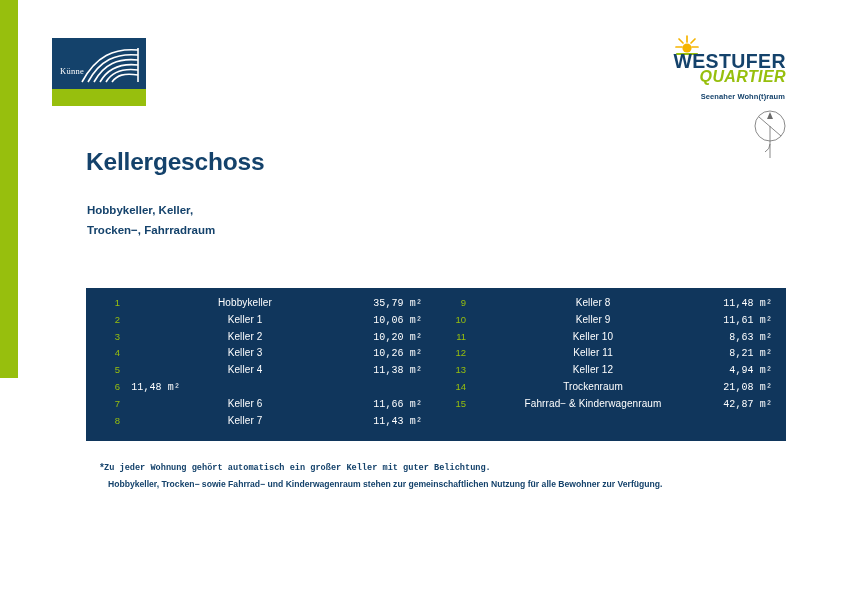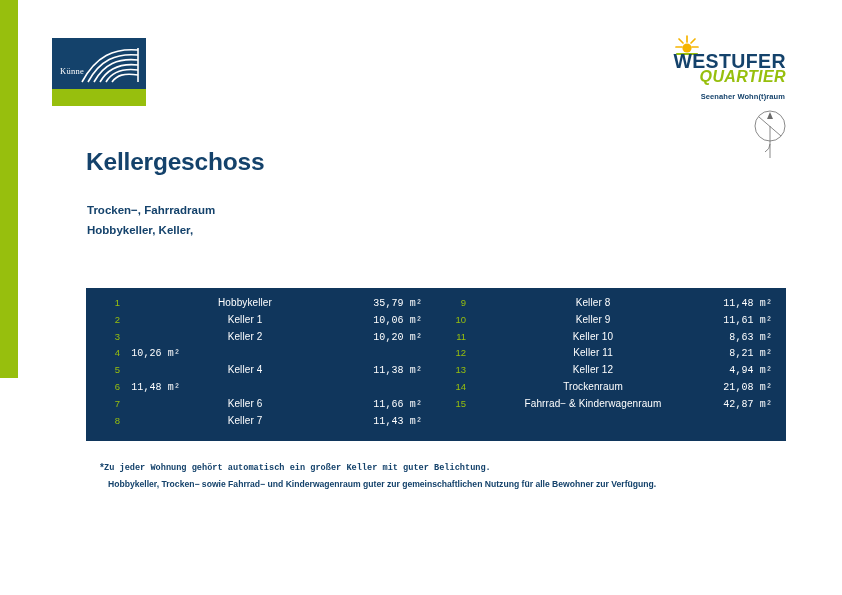--- a/index.html
+++ b/index.html
@@ -232,22 +232,22 @@
   <svg class="north-arrow" viewBox="0 0 44 52">
     <circle cx="22" cy="18" r="15" fill="none" stroke="#6b6b6b" stroke-width="0.8"></circle>
     <line x1="11" y1="9" x2="33" y2="28" stroke="#6b6b6b" stroke-width="0.8"></line>
     <line x1="22" y1="18" x2="22" y2="50" stroke="#6b6b6b" stroke-width="0.8"></line>
     <path d="M22 4 L25 11 L19 11 Z" fill="#6b6b6b"></path>
     <path d="M17 44 q5 -3 5 -8" fill="none" stroke="#6b6b6b" stroke-width="0.8"></path>
   </svg>
 
   <div class="page-title">Kellergeschoss</div>
   <div class="subtitle">
+    <div>Hobbykeller, Keller,</div>
     <div>Trocken−, Fahrradraum</div>
-    <div>Hobbykeller, Keller,</div>
   </div>
 
   <div class="panel">
     <div class="panel-cols">
       <div class="col left">
         <div class="row">
           <div class="num">1</div>
           <div class="label">Hobbykeller</div>
           <div class="area">35,79 m²</div>
         </div>
@@ -256,20 +256,21 @@
           <div class="label">Keller 1</div>
           <div class="area">10,06 m²</div>
         </div>
         <div class="row">
           <div class="num">3</div>
           <div class="label">Keller 2</div>
           <div class="area">10,20 m²</div>
         </div>
         <div class="row">
           <div class="num">4</div>
+          <div class="label">Keller 3</div>
           <div class="area">10,26 m²</div>
         </div>
         <div class="row">
           <div class="num">5</div>
           <div class="label">Keller 4</div>
           <div class="area">11,38 m²</div>
         </div>
         <div class="row">
           <div class="num">6</div>
           <div class="area">11,48 m²</div>
@@ -322,16 +323,16 @@
           <div class="label">Fahrrad− &amp; Kinderwagenraum</div>
           <div class="area">42,87 m²</div>
         </div>
       </div>
     </div>
   </div>
 
   <div class="footnote">
     <span class="star">*</span>
     <div class="l1">Zu jeder Wohnung gehört automatisch ein großer Keller mit guter Belichtung.</div>
-    <div class="l2">Hobbykeller, Trocken− sowie Fahrrad− und Kinderwagenraum guter zur gemeinschaftlichen Nutzung für alle Bewohner zur Verfügung.</div>
+    <div class="l2">Hobbykeller, Trocken− sowie Fahrrad− und Kinderwagenraum stehen zur gemeinschaftlichen Nutzung für alle Bewohner zur Verfügung.</div>
   </div>
 
 </div>
 
 </body></html>

